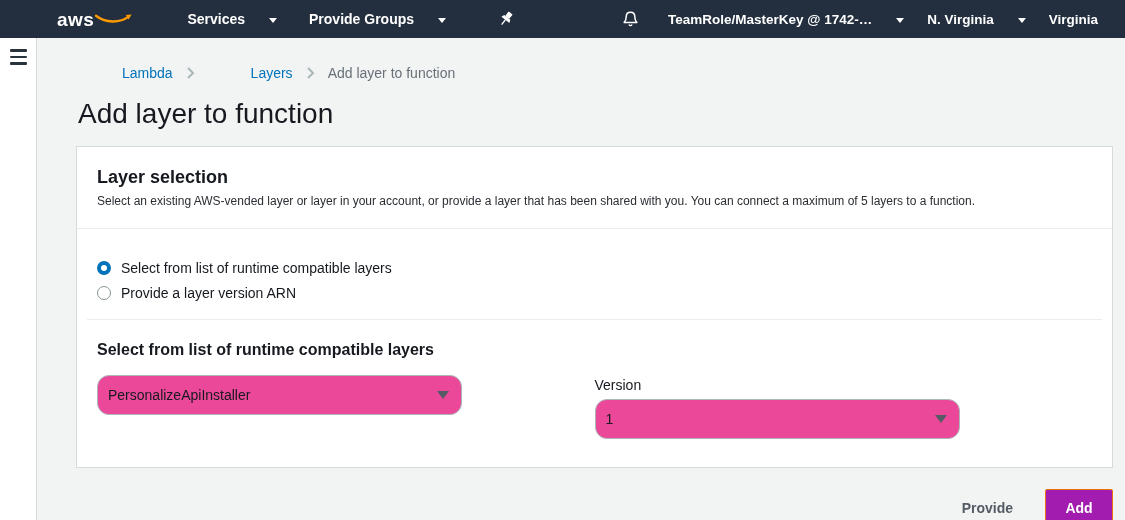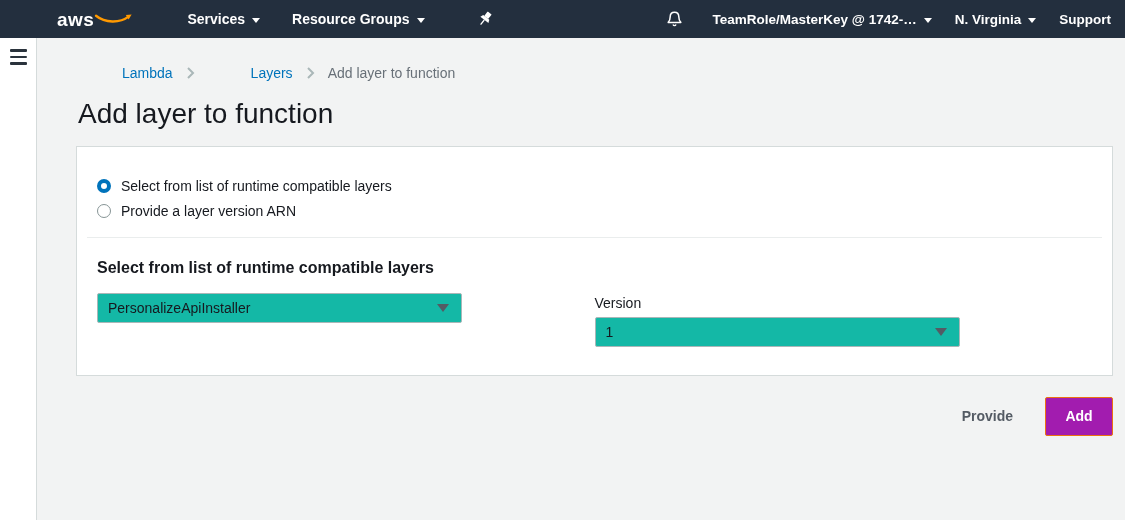--- a/index.html
+++ b/index.html
@@ -10,28 +10,28 @@
     color:#16191f;
     position:relative;
   }
   
   .topnav {
     height:38px; background:#232f3e; display:flex; align-items:center;
     padding-left:57px; color:#ffffff; font-size:14px; font-weight:700;
   }
   .nav-logo { display:flex; flex-direction:row; align-items:center; margin-right:55px; cursor:pointer; }
   .nav-logo .aws-word { font-size:19px; font-weight:700; letter-spacing:0.5px; line-height:15px; color:#ffffff; }
-  .nav-item { display:flex; align-items:center; gap:7px; cursor:pointer; white-space:nowrap; }
+  .nav-item { display:flex; align-items:center; gap:24px; cursor:pointer; white-space:nowrap; }
   .nav-item + .nav-item { margin-left:32px; }
   .caret-down {
     width:0; height:0; border-left:4px solid transparent; border-right:4px solid transparent;
     border-top:5px solid #ffffff; display:inline-block; margin-top:2px;
   }
   .nav-pin { margin-left:52px; cursor:pointer; display:flex; align-items:center; }
-  .nav-right { margin-left:auto; display:flex; align-items:center; padding-right:14px; }
+  .nav-right { margin-left:auto; display:flex; align-items:center; padding-right:27px; }
   .nav-bell { margin-right:29px; cursor:pointer; display:flex; align-items:center; }
   .nav-right .nav-item + .nav-item { margin-left:23px; }
   .nav-right .nav-item { font-size:13.5px; }
   
   .left-rail {
     position:absolute; top:38px; left:0; bottom:0; width:37px;
     background:#ffffff; border-right:1px solid #d5dbdb;
   }
   .hamburger { width:17px; margin:11px auto 0 auto; cursor:pointer; }
   .hamburger span { display:block; height:2.5px; background:#2a333c; margin-bottom:4px; border-radius:1px; }
@@ -64,21 +64,21 @@
   }
   .radio-circle.checked { border:4.5px solid #0073bb; }
   .radio-label { margin-left:10px; font-size:14px; line-height:20px; color:#16191f; }
   .inner-divider { border-top:1px solid #eaeded; margin:0 10px; }
   .section { padding:20px 20px 28px 20px; }
   .section h3 { font-size:16px; font-weight:700; color:#16191f; line-height:20px; }
   .field-grid { display:flex; margin-top:15px; }
   .field-col { width:508px; }
   .field-label { font-size:14px; line-height:20px; color:#16191f; margin-bottom:4px; }
   .select-box {
-    width:365px; height:30px; background:#14b8a6; border:1px solid #aab7b8; border-radius:2px;
+    width:365px; height:40px; background:#ec4899; border:1px solid #aab7b8; border-radius:12px;
     display:flex; align-items:center; padding:0 12px 0 10px; cursor:pointer;
   }
   .select-value { font-size:14px; color:#16191f; flex:1 1 auto; white-space:nowrap; overflow:hidden; }
   .select-arrow {
     width:0; height:0; border-left:6px solid transparent; border-right:6px solid transparent;
     border-top:8px solid #545b64; flex:0 0 auto;
   }
   
   .actions { width:1037px; margin-top:21px; display:flex; align-items:center; justify-content:flex-end; }
   .btn-cancel {
@@ -100,21 +100,21 @@
     <svg width="38" height="10" viewBox="0 0 38 10">
       <path d="M2 1.8 C 11 9.2, 26 9.2, 34.5 2.6" fill="none" stroke="#ff9900" stroke-width="2.4" stroke-linecap="round"></path>
       <path d="M31.8 1 L 37.6 0.6 L 34.6 5.6 Z" fill="#ff9900"></path>
     </svg>
   </div>
   <div class="nav-item">
     <span>Services</span>
     <span class="caret-down"></span>
   </div>
   <div class="nav-item">
-    <span>Resource Groups</span>
+    <span>Provide Groups</span>
     <span class="caret-down"></span>
   </div>
   <div class="nav-pin">
     <svg width="16" height="18" viewBox="0 0 16 18">
       <g transform="rotate(38 8 9)">
         <rect x="5.5" y="1.4" width="5" height="5.6" rx="0.5" fill="#ffffff"></rect>
         <path d="M4.1 7.0 L11.9 7.0 L13.1 10.0 L2.9 10.0 Z" fill="#ffffff"></path>
         <rect x="7.3" y="10.0" width="1.4" height="6.2" rx="0.7" fill="#ffffff"></rect>
       </g>
     </svg>
@@ -128,21 +128,21 @@
     </div>
     <div class="nav-item">
       <span>TeamRole/MasterKey @ 1742-…</span>
       <span class="caret-down"></span>
     </div>
     <div class="nav-item">
       <span>N. Virginia</span>
       <span class="caret-down"></span>
     </div>
     <div class="nav-item">
-      <span>Support</span>
+      <span>Virginia</span>
     </div>
   </div>
 </div>
 
 <div class="left-rail">
   <div class="hamburger">
     <span></span>
       <span></span>
       <span></span>
   </div>
@@ -162,20 +162,24 @@
       <svg width="9" height="12" viewBox="0 0 9 12">
           <path d="M2 1 L7 6 L2 11" fill="none" stroke="#aab7b8" stroke-width="2"></path>
         </svg>
     </span>
     <span class="crumb-current">Add layer to function</span>
   </div>
 
   <h1 class="page-title">Add layer to function</h1>
 
   <div class="card">
+    <div class="card-header">
+      <h2>Layer selection</h2>
+      <div class="card-desc">Select an existing AWS-vended layer or layer in your account, or provide a layer that has been shared with you. You can connect a maximum of 5 layers to a function.</div>
+    </div>
 
     <div class="radio-group">
       <div class="radio-row">
         <span class="radio-circle checked"></span>
         <span class="radio-label">Select from list of runtime compatible layers</span>
       </div>
       <div class="radio-row">
         <span class="radio-circle"></span>
         <span class="radio-label">Provide a layer version ARN</span>
       </div>

